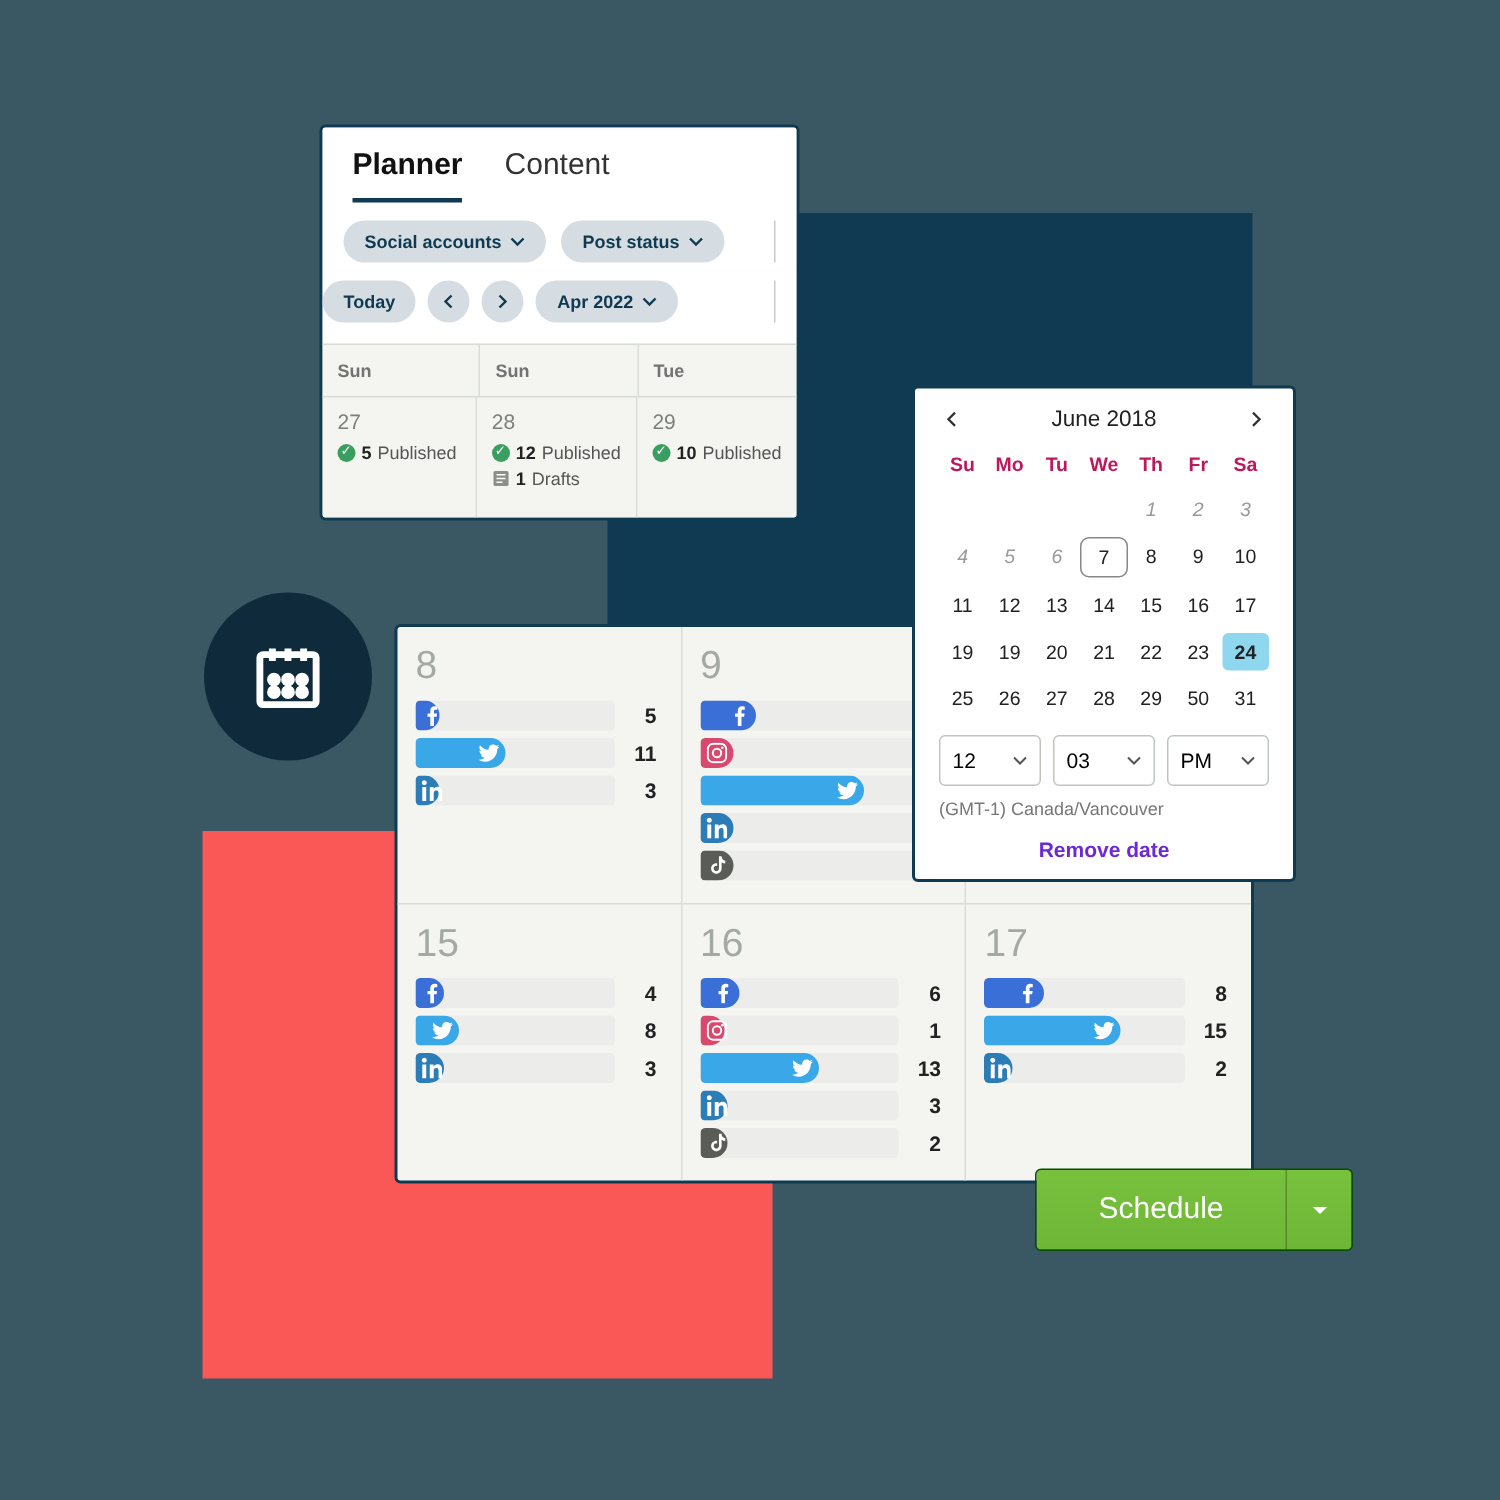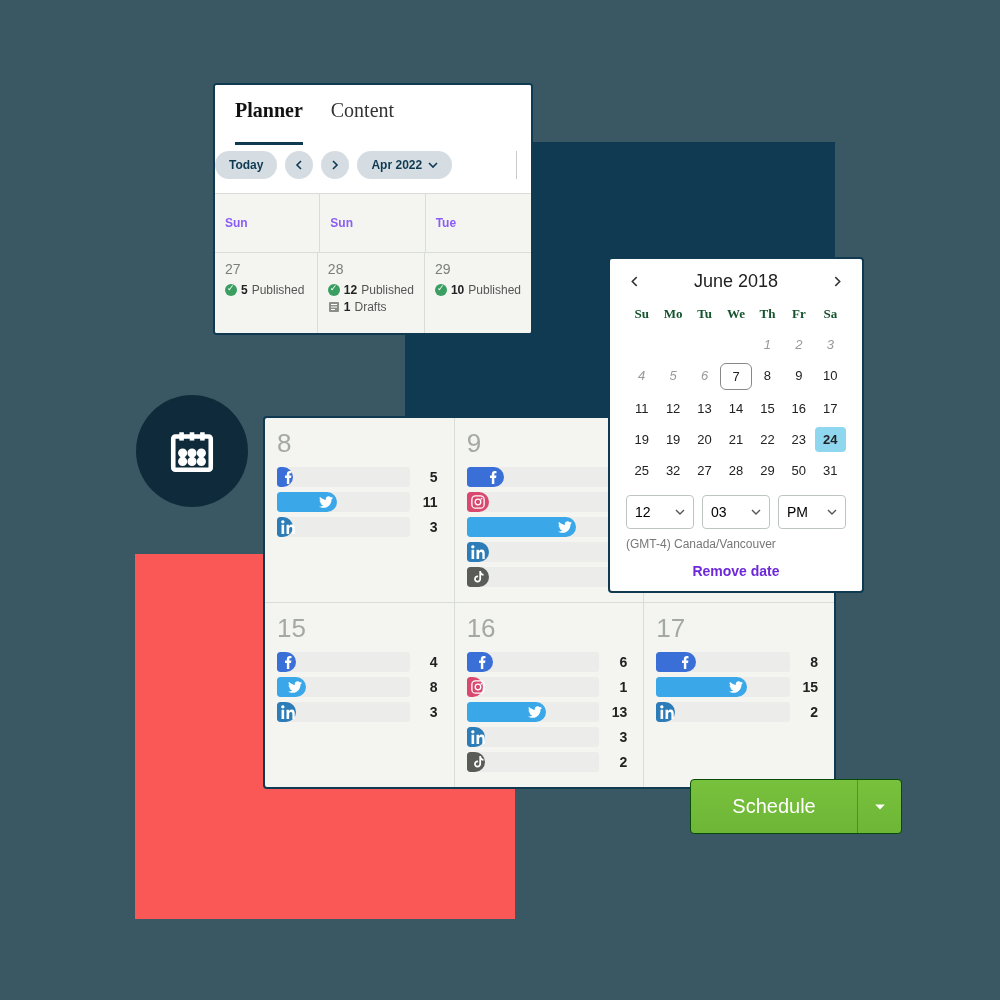--- a/index.html
+++ b/index.html
@@ -56,21 +56,21 @@
     overflow: hidden;
   }
   .planner-tabs {
     display: flex;
     gap: 28px;
     padding: 14px 20px 0 20px;
     font-size: 20px;
     color: #333;
     background:#fff;
   }
-  .planner-tabs .tab { padding-bottom: 20px; cursor: pointer; font-family: Liberation Serif, serif; }
+  .planner-tabs .tab { padding-bottom: 10px; cursor: pointer; }
   .planner-tabs .tab.active { font-weight: 700; border-bottom: 3px solid #0f3a52; color:#111; }
   .filter-row {
     display: flex;
     gap: 10px;
     padding: 12px 14px 6px 14px;
     align-items: center;
     background:#fff;
   }
   .chip {
     background: #d5dde2;
@@ -106,22 +106,22 @@
   .vline { width:1px; height:28px; background:#c7ccc7; margin-left:auto; }
 
   .mini-grid {
     display: grid;
     grid-template-columns: 1fr 1fr 1fr;
     background:#f4f5f1;
   }
   .mini-head {
     font-size: 12px;
     font-weight: 700;
-    color: #8b5cf6;
-    padding: 22px 10px;
+    color: #737373;
+    padding: 10px 10px;
     border-top: 1px solid #d9ddd7;
     border-right: 1px solid #d9ddd7;
   }
   .mini-head:last-child { border-right:none; }
   .mini-cell {
     padding: 8px 10px 16px 10px;
     border-top: 1px solid #d9ddd7;
     border-right: 1px solid #d9ddd7;
     font-size: 12px;
     color: #555;
@@ -181,25 +181,25 @@
   .datepicker {
     position: absolute;
     left: 608px;
     top: 257px;
     width: 256px;
     background: #fff;
     border: 2px solid #0f3a52;
     border-radius: 4px;
     padding: 12px 16px 12px 16px;
   }
-  .dp-header { display:flex; align-items:center; justify-content:space-between; font-size:18px; color:#222; margin-bottom:10px; }
+  .dp-header { display:flex; align-items:center; justify-content:space-between; font-size:15px; color:#222; margin-bottom:10px; }
   .dp-header .nav { cursor:pointer; width:16px; height:16px; display:flex; align-items:center; justify-content:center; }
   .dp-header svg { width:11px; height:11px; }
   .dp-grid { display:grid; grid-template-columns: repeat(7, 1fr); text-align:center; font-size:13px; row-gap:6px; }
-  .dp-dow { color:#14532d; font-weight:600; font-size:13px; padding:4px 0;font-family:Liberation Serif, serif; }
+  .dp-dow { color:#be185d; font-weight:600; font-size:13px; padding:4px 0; }
   .dp-day { color:#222; padding:5px 0; border-radius:4px; cursor:pointer; }
   .dp-day.muted { color:#999; font-style: italic; }
   .dp-day.outlined { border:1px solid #888; border-radius:6px; }
   .dp-day.selected { background:#8fd6ef; font-weight:600; }
   .dp-time { display:flex; gap:8px; margin-top:12px; }
   .dp-select {
     flex:1;
     border:1px solid #bfc6bf;
     border-radius:4px;
     padding:8px 8px;
@@ -253,20 +253,35 @@
     <circle cx="7.5" cy="17" r="1.1" fill="currentColor"></circle>
       <circle cx="12" cy="17" r="1.1" fill="currentColor"></circle>
       <circle cx="16.5" cy="17" r="1.1" fill="currentColor"></circle>
   </svg>
 </div>
 
 <div class="planner-card">
   <div class="planner-tabs">
     <div class="tab active">Planner</div>
     <div class="tab">Content</div>
+  </div>
+  <div class="filter-row">
+    <div class="chip">
+      <span>Social accounts</span>
+      <svg viewBox="0 0 10 10">
+          <path d="M1 3l4 4 4-4" stroke="#0f3a52" stroke-width="1.6" fill="none"></path>
+        </svg>
+    </div>
+    <div class="chip">
+      <span>Post status</span>
+      <svg viewBox="0 0 10 10">
+          <path d="M1 3l4 4 4-4" stroke="#0f3a52" stroke-width="1.6" fill="none"></path>
+        </svg>
+    </div>
+    <div class="vline"></div>
   </div>
   <div class="nav-row">
     <div class="chip">Today</div>
     <div class="round-btn">
       <svg viewBox="0 0 10 10">
           <path d="M7 1L3 5l4 4" stroke="#0f3a52" stroke-width="1.6" fill="none"></path>
         </svg>
     </div>
     <div class="round-btn">
       <svg viewBox="0 0 10 10">
@@ -612,21 +627,21 @@
       <div class="dp-day ">16</div>
       <div class="dp-day ">17</div>
       <div class="dp-day ">19</div>
       <div class="dp-day ">19</div>
       <div class="dp-day ">20</div>
       <div class="dp-day ">21</div>
       <div class="dp-day ">22</div>
       <div class="dp-day ">23</div>
       <div class="dp-day selected">24</div>
       <div class="dp-day ">25</div>
-      <div class="dp-day ">32</div>
+      <div class="dp-day ">26</div>
       <div class="dp-day ">27</div>
       <div class="dp-day ">28</div>
       <div class="dp-day ">29</div>
       <div class="dp-day ">50</div>
       <div class="dp-day ">31</div>
     </div>
   <div class="dp-time">
     <div class="dp-select">
       <span>12</span>
       <svg viewBox="0 0 10 10">
@@ -639,21 +654,21 @@
           <path d="M1 3l4 4 4-4" stroke="#555" stroke-width="1.4" fill="none"></path>
         </svg>
     </div>
     <div class="dp-select">
       <span>PM</span>
       <svg viewBox="0 0 10 10">
           <path d="M1 3l4 4 4-4" stroke="#555" stroke-width="1.4" fill="none"></path>
         </svg>
     </div>
   </div>
-  <div class="dp-tz">(GMT-4) Canada/Vancouver</div>
+  <div class="dp-tz">(GMT-1) Canada/Vancouver</div>
   <div class="dp-remove">Remove date</div>
 </div>
 
 <div class="schedule-btn">
   <div class="label">Schedule</div>
   <div class="drop">
     <svg viewBox="0 0 10 10">
         <path d="M1 3l4 4 4-4" fill="#fff"></path>
       </svg>
   </div>

